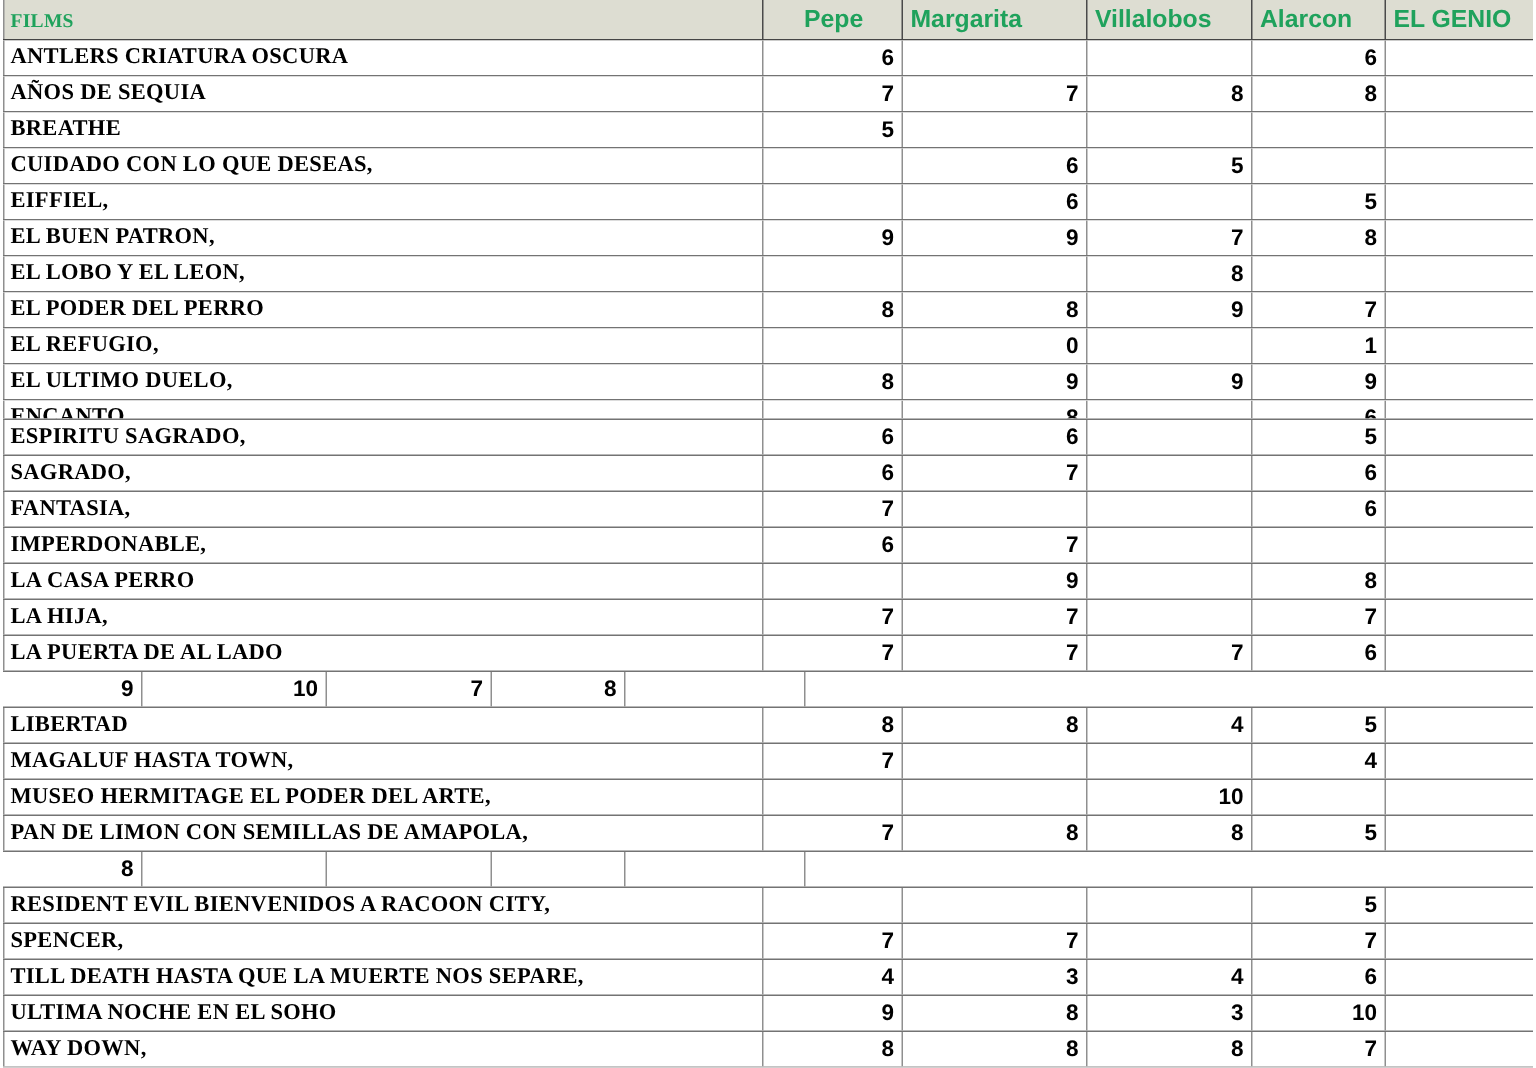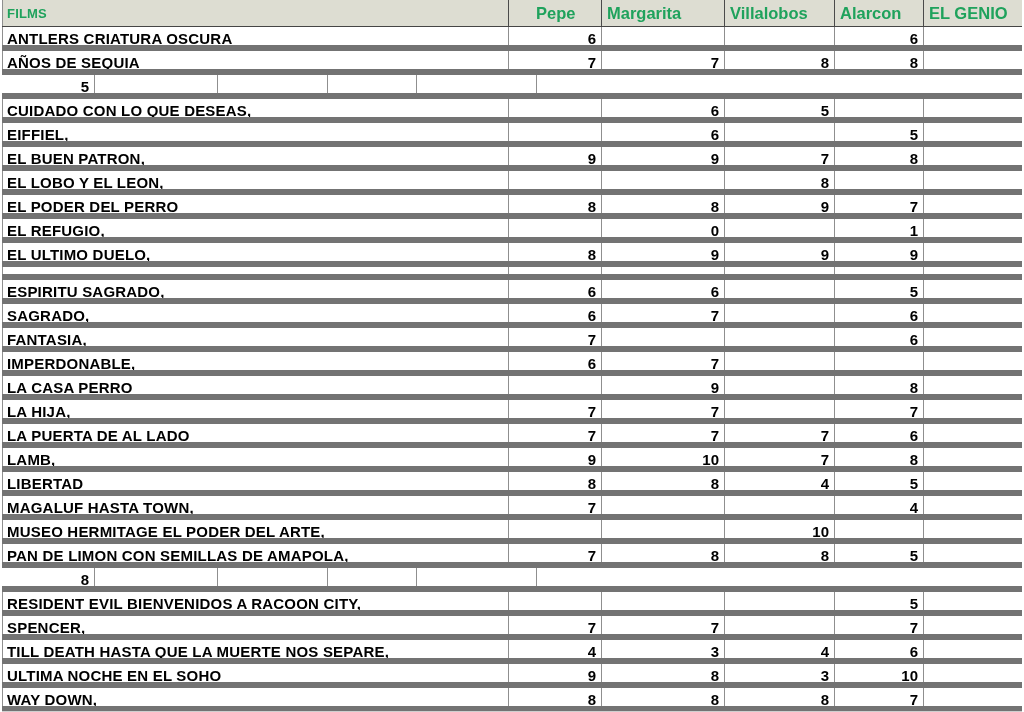--- a/index.html
+++ b/index.html
@@ -9,37 +9,38 @@
     width: 1024px;
     height: 712px;
     background: #ffffff;
     overflow: hidden;
     font-family: "Liberation Sans", sans-serif;
     font-weight: bold;
   }
   .sheet { position: absolute; left: 2px; top: 0; width: 1020px; }
 
   .row { display: flex; width: 1020px; background: #ffffff; }
-  .data-row { height: 24px; border-bottom: 6px solid #737373; }
+  .data-row { height: 24px; border-bottom: 1px solid #737373; }
   .data-row.clipped { height: 13px; overflow: hidden; }
 
   .cell {
     flex: none;
     border-right: 1px solid #8f8f8f;
     overflow: hidden;
     white-space: nowrap;
   }
   .film-cell {
     width: 507px;
     border-left: 1px solid #8f8f8f;
     padding-left: 4px;
     font-size: 15px;
     line-height: 23px;
     color: #000000;
     letter-spacing: 0.2px;
+    font-family: Liberation Serif, serif;
   }
   .num-cell {
     text-align: right;
     padding-right: 5px;
     font-size: 15px;
     line-height: 23px;
     color: #000000;
   }
   .col-0 { width: 71px; margin-left: 22px; }
   .col-1 { width: 123px; }
@@ -104,20 +105,21 @@
         </div>
         <div class="row data-row">
           <div class="cell film-cell">AÑOS DE SEQUIA</div>
           <div class="cell num-cell col-0">7</div>
           <div class="cell num-cell col-1">7</div>
           <div class="cell num-cell col-2">8</div>
           <div class="cell num-cell col-3">8</div>
           <div class="cell num-cell col-4"></div>
         </div>
         <div class="row data-row">
+          <div class="cell film-cell">BREATHE</div>
           <div class="cell num-cell col-0">5</div>
           <div class="cell num-cell col-1"></div>
           <div class="cell num-cell col-2"></div>
           <div class="cell num-cell col-3"></div>
           <div class="cell num-cell col-4"></div>
         </div>
         <div class="row data-row">
           <div class="cell film-cell">CUIDADO CON LO QUE DESEAS,</div>
           <div class="cell num-cell col-0"></div>
           <div class="cell num-cell col-1">6</div>
@@ -231,21 +233,20 @@
         </div>
         <div class="row data-row">
           <div class="cell film-cell">LA PUERTA DE AL LADO</div>
           <div class="cell num-cell col-0">7</div>
           <div class="cell num-cell col-1">7</div>
           <div class="cell num-cell col-2">7</div>
           <div class="cell num-cell col-3">6</div>
           <div class="cell num-cell col-4"></div>
         </div>
         <div class="row data-row">
-          <div class="cell film-cell">LAMB,</div>
           <div class="cell num-cell col-0">9</div>
           <div class="cell num-cell col-1">10</div>
           <div class="cell num-cell col-2">7</div>
           <div class="cell num-cell col-3">8</div>
           <div class="cell num-cell col-4"></div>
         </div>
         <div class="row data-row">
           <div class="cell film-cell">LIBERTAD</div>
           <div class="cell num-cell col-0">8</div>
           <div class="cell num-cell col-1">8</div>

